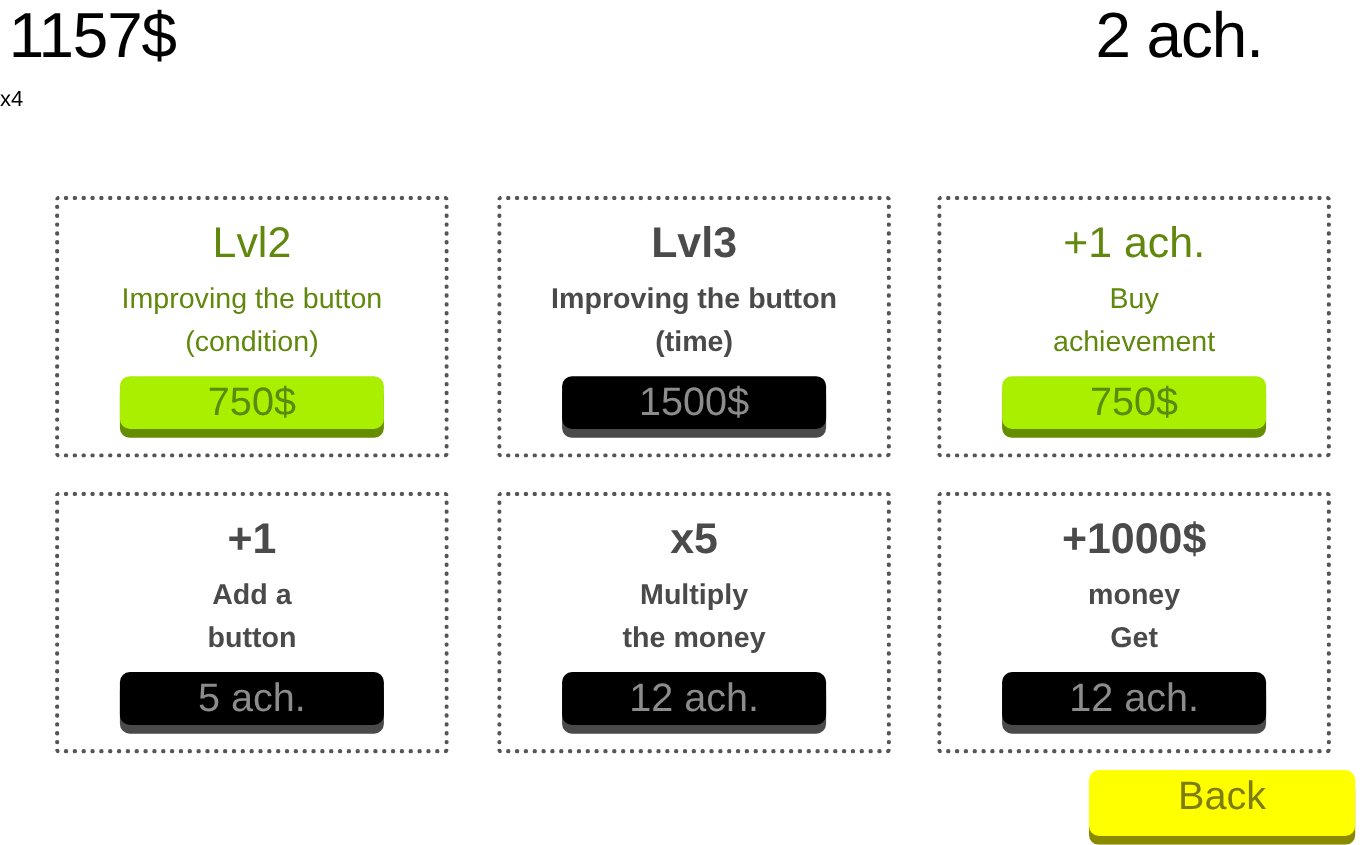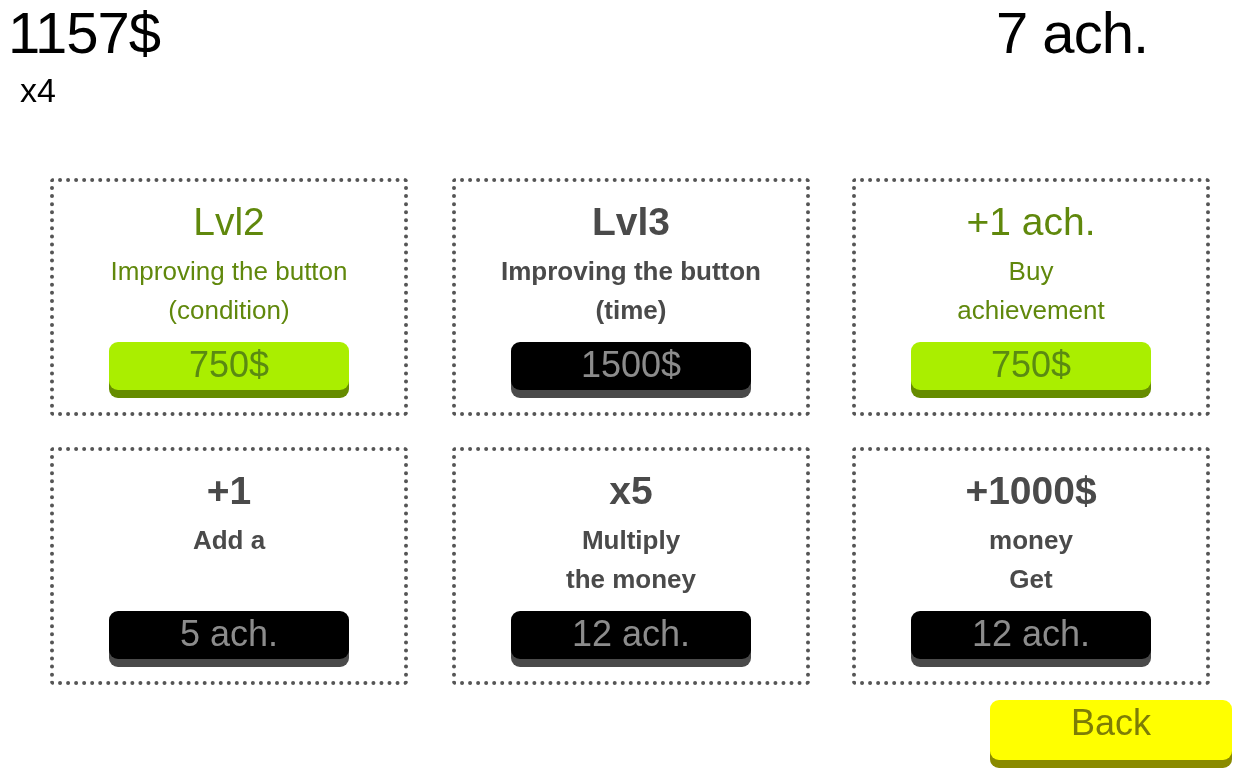--- a/index.html
+++ b/index.html
@@ -25,23 +25,23 @@
     left: 8px;
     top: 2px;
     font-size: 58px;
     line-height: 62px;
     color: #000000;
     letter-spacing: -1px;
     white-space: nowrap;
   }
   .multiplier {
     position: absolute;
-    left: 20px;
+    left: 0;
     top: 74px;
-    font-size: 34px;
+    font-size: 20px;
     line-height: 32px;
     color: #000000;
     white-space: nowrap;
   }
   .ach-count {
     position: absolute;
     right: 4px;
     top: 2px;
     font-size: 58px;
     line-height: 62px;
@@ -134,21 +134,21 @@
     width: 242px;
     height: 60px;
   }
 </style>
 </head>
 <body>
 
 <div id="header">
   <div class="money">1157$</div>
   <div class="multiplier">x4</div>
-  <div class="ach-count">7 ach.</div>
+  <div class="ach-count">2 ach.</div>
 </div>
 
 <div id="grid">
 
   <div class="card r1 c1 affordable">
     <div class="card-title">Lvl2</div>
     <div class="card-desc">
       <span class="line">Improving the button</span>
       <span class="line">(condition)</span>
     </div>
@@ -170,20 +170,21 @@
       <span class="line">Buy</span>
       <span class="line">achievement</span>
     </div>
     <div class="btn green">750$</div>
   </div>
 
   <div class="card r2 c1 locked">
     <div class="card-title">+1</div>
     <div class="card-desc">
       <span class="line">Add a</span>
+      <span class="line">button</span>
     </div>
     <div class="btn gray">5 ach.</div>
   </div>
 
   <div class="card r2 c2 locked">
     <div class="card-title">x5</div>
     <div class="card-desc">
       <span class="line">Multiply</span>
       <span class="line">the money</span>
     </div>

